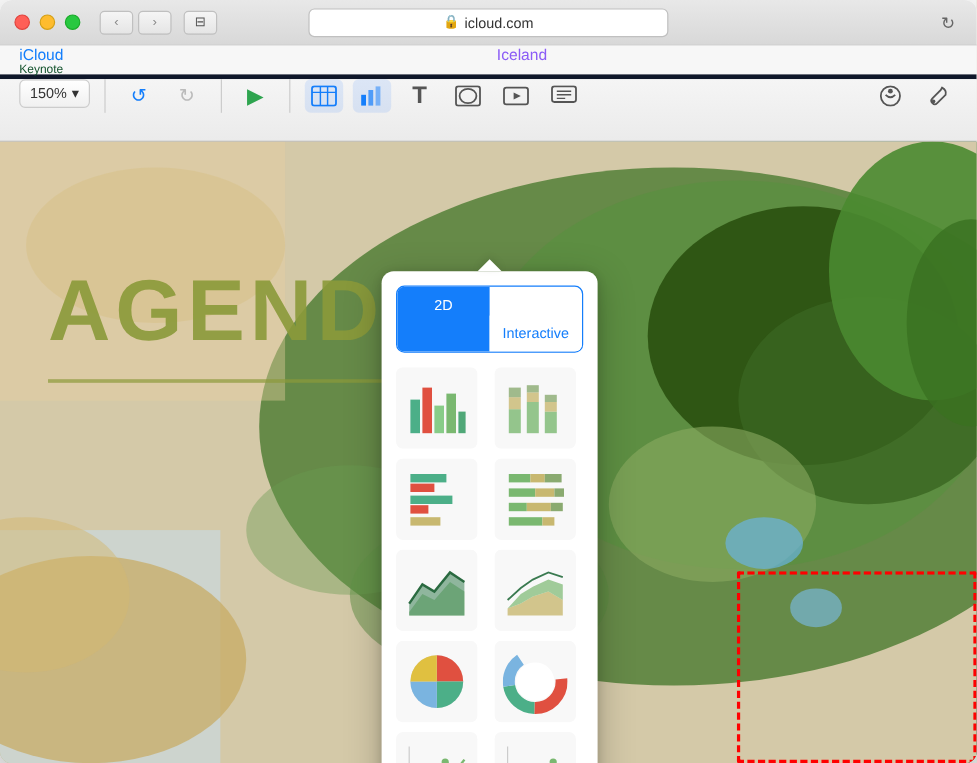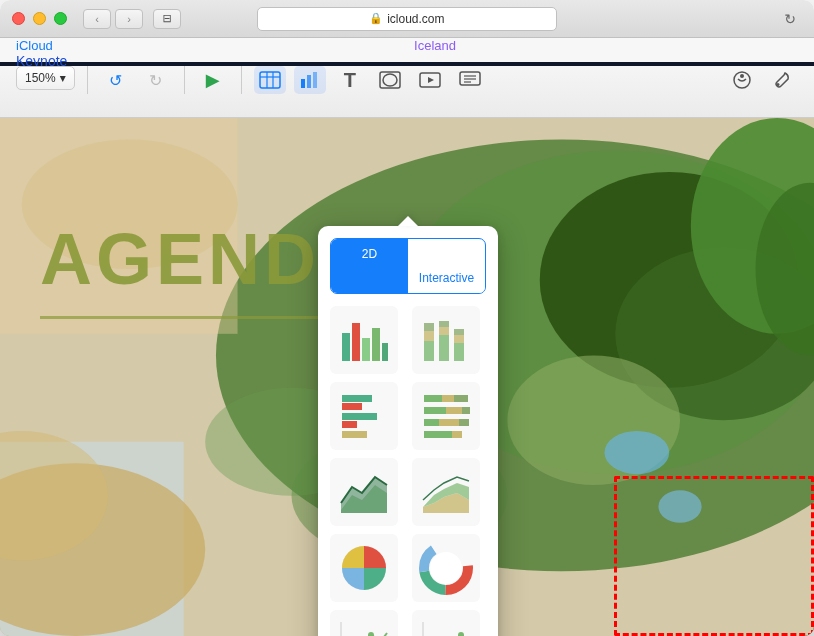--- a/index.html
+++ b/index.html
@@ -41,21 +41,21 @@
       display: flex;
       align-items: center;
       justify-content: center;
       font-size: 12px;
       color: #333;
       gap: 4px;
     }
     .lock-icon { color: #4caf50; font-size: 11px; }
     .reload-btn { position: absolute; right: 12px; width: 24px; height: 24px; display: flex; align-items: center; justify-content: center; color: #666; font-size: 14px; cursor: pointer; }
     .icloud-label { color: #147efb; font-size: 13px; font-weight: 500; }
-    .keynote-label { color: #1d4ed8; font-size: 14px; }
+    .keynote-label { color: #14532d; font-size: 10px; }
     .doc-title { position: absolute; left: 50%; transform: translateX(-50%); font-size: 13px; font-weight: 500; color: #8b5cf6; margin-left: 28px; }
 
     .toolbar {
       height: 52px;
       background: linear-gradient(to bottom, #f5f5f5, #ebebeb);
       border-bottom: 1px solid #ccc;
       display: flex;
       align-items: flex-start;
       padding: 0 16px;
       gap: 8px;

